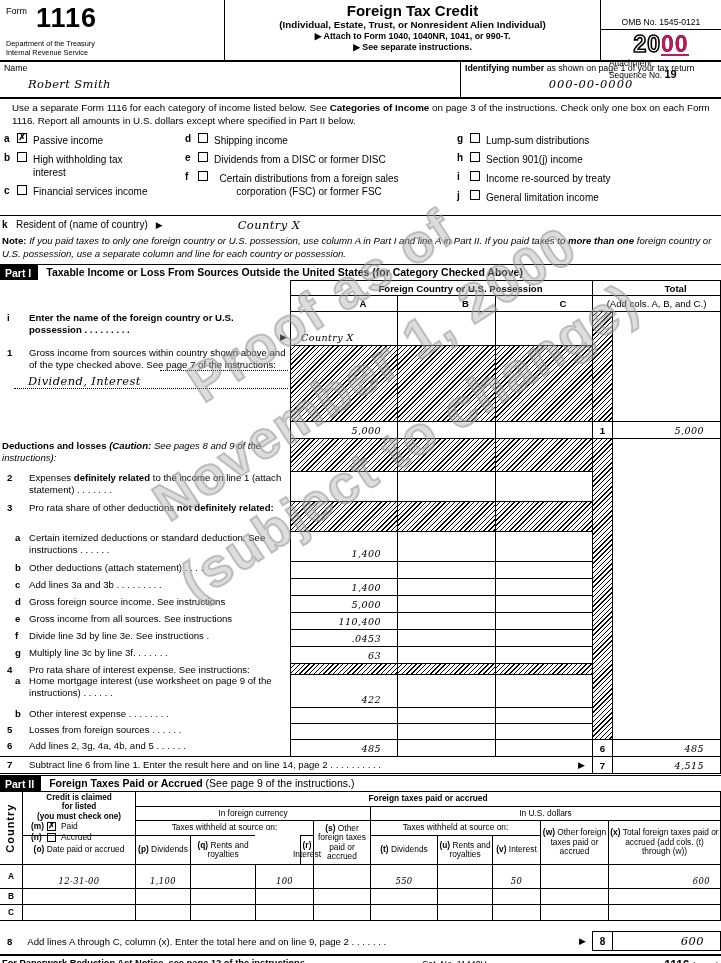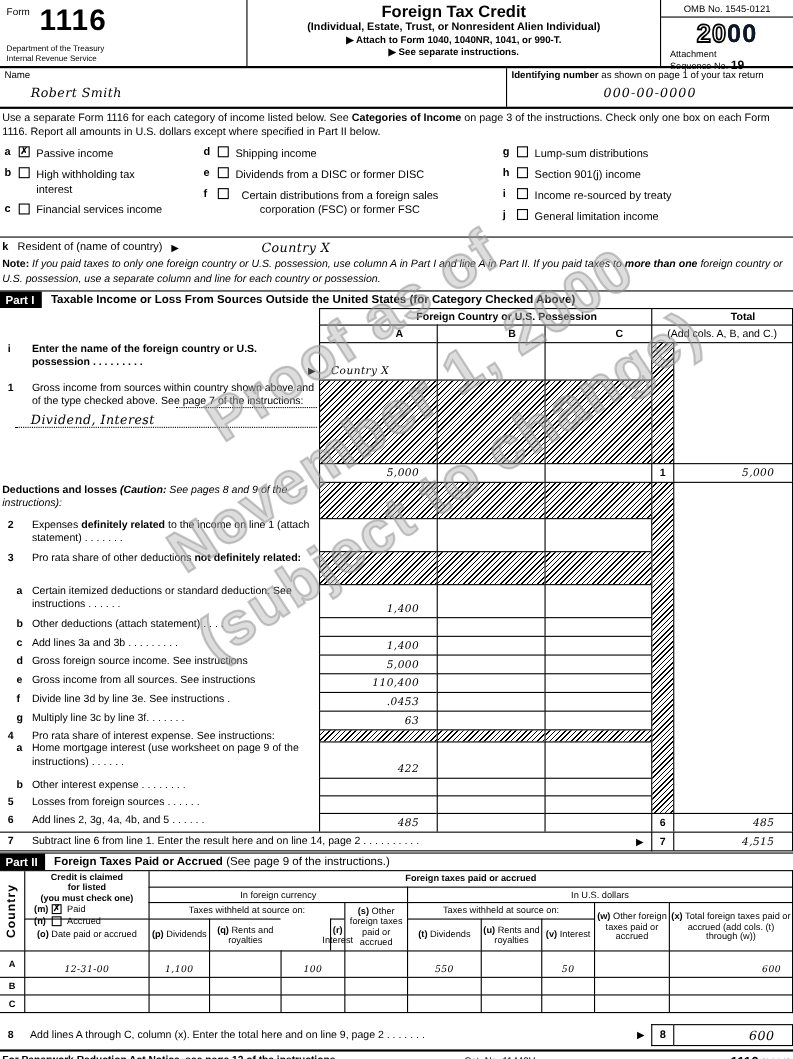--- a/index.html
+++ b/index.html
@@ -29,37 +29,37 @@
   .hdr { display:flex; height:62px; border-bottom:2px solid #000; }
   .hdr-left { width:225px; border-right:1.5px solid #000; padding:3px 4px 2px 6px; position:relative; }
   .form-word { font-size:9px; position:absolute; top:6px; left:6px; }
   .form-num { font-size:27px; font-weight:bold; margin-left:30px; letter-spacing:1px; }
   .dept { font-size:7.3px; line-height:1.25; margin-top:5px; }
   .hdr-center { flex:1; text-align:center; padding-top:2px; }
   .title { font-size:15px; font-weight:bold; }
   .subtitle { font-size:9.8px; font-weight:bold; }
   .attach-line { font-size:8.8px; font-weight:bold; margin-top:1px; }
   .hdr-right { width:121px; border-left:1.5px solid #000; text-align:center; }
-  .omb { font-size:8.6px; padding:3px 0 2px; border-bottom:1px solid #000; }
+  .omb { font-size:8.6px; padding:17px 0 2px; border-bottom:1px solid #000; }
   .year { font-size:23px; font-weight:bold; letter-spacing:1px; margin-top:1px;
           color:#fff; -webkit-text-stroke:1.6px #000; text-shadow:0 0 0 #000; }
-  .year .solid { color:#0f172a; -webkit-text-stroke:0; }
+  .year .solid { color:#be185d;text-decoration:underline; -webkit-text-stroke:0; }
   .attachment { font-size:8.4px; text-align:left; padding-left:8px; line-height:1.2; }
   .seq-num { font-size:11px; font-weight:bold; }
 
   
   .namerow { display:flex; height:37px; border-bottom:2px solid #000; }
   .nr-left { width:460px; padding:1px 4px; }
   .nr-right { flex:1; border-left:1.5px solid #000; padding:1px 4px; text-align:center; }
   .lbl { font-size:8.8px; text-align:left; }
   .nr-val { margin:4px 0 0 24px; text-align:left; }
   .nr-val2 { margin-top:4px; letter-spacing:1px; }
 
   
-  .intro { padding:3px 4px 1px 2px; font-size:9.8px; line-height:1.28; }
+  .intro { padding:3px 4px 1px 12px; font-size:9.8px; line-height:1.28; }
   .cats { display:flex; padding:5px 4px 6px 4px; }
   .catcol1 { width:181px; } .catcol2 { width:272px; } .catcol3 { flex:1; }
   .cat { display:flex; margin-bottom:5px; }
   .cat .cl { font-weight:bold; width:13px; flex:0 0 13px; }
   .cb { flex:0 0 10px; width:10px; height:10px; border:1.4px solid #000; margin:0 6px 0 0;
         font-size:8.5px; line-height:7px; text-align:center; font-weight:bold; }
   .cat .ct { flex:1; line-height:1.35; padding-top:0.5px; }
 
   
   .krow { border-top:1px solid #000; display:flex; align-items:center; height:18px; padding:0 4px 0 2px; }

